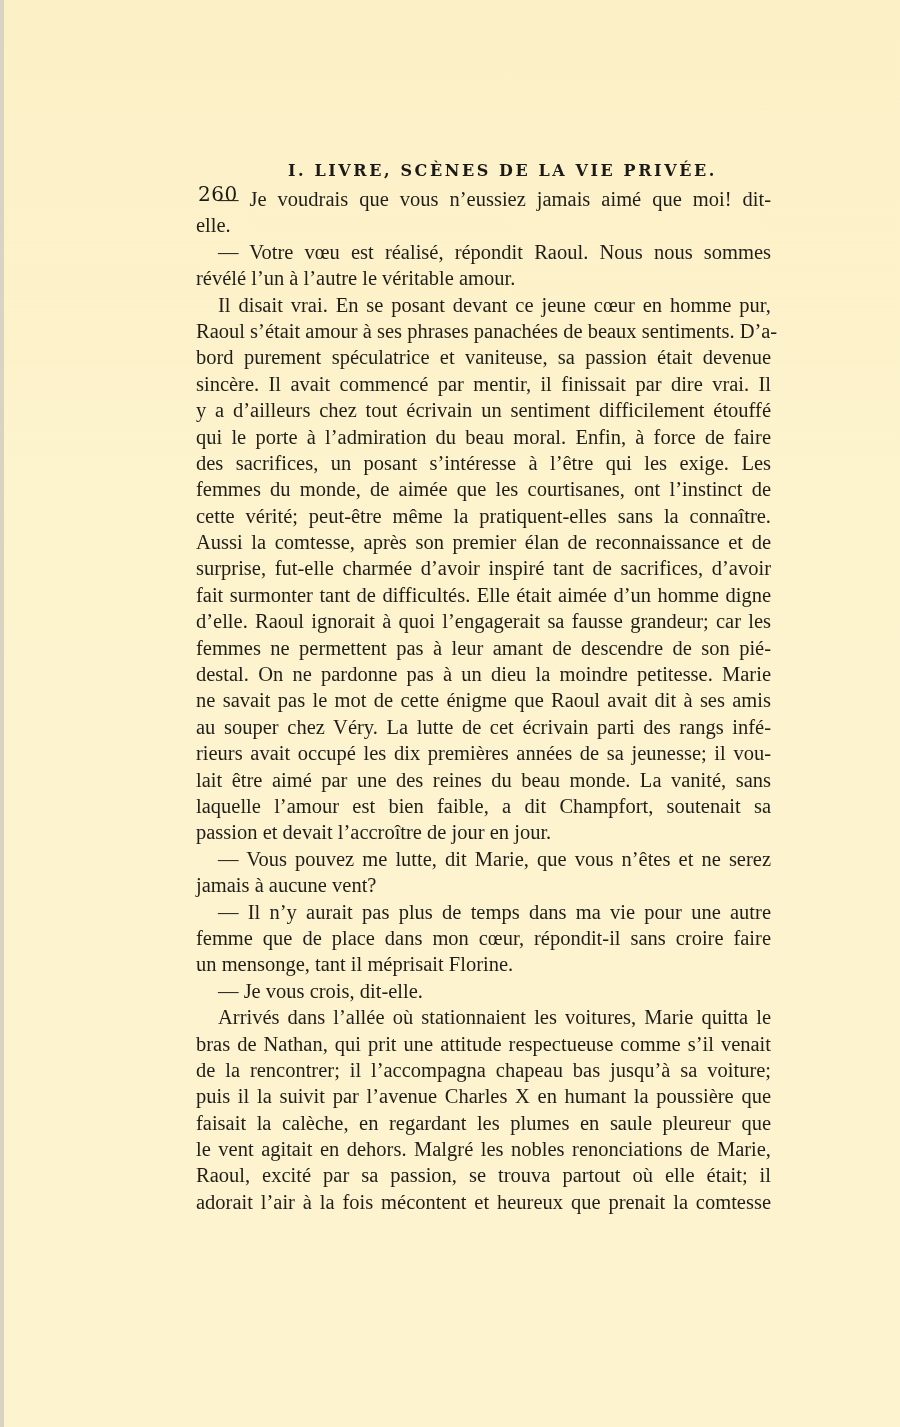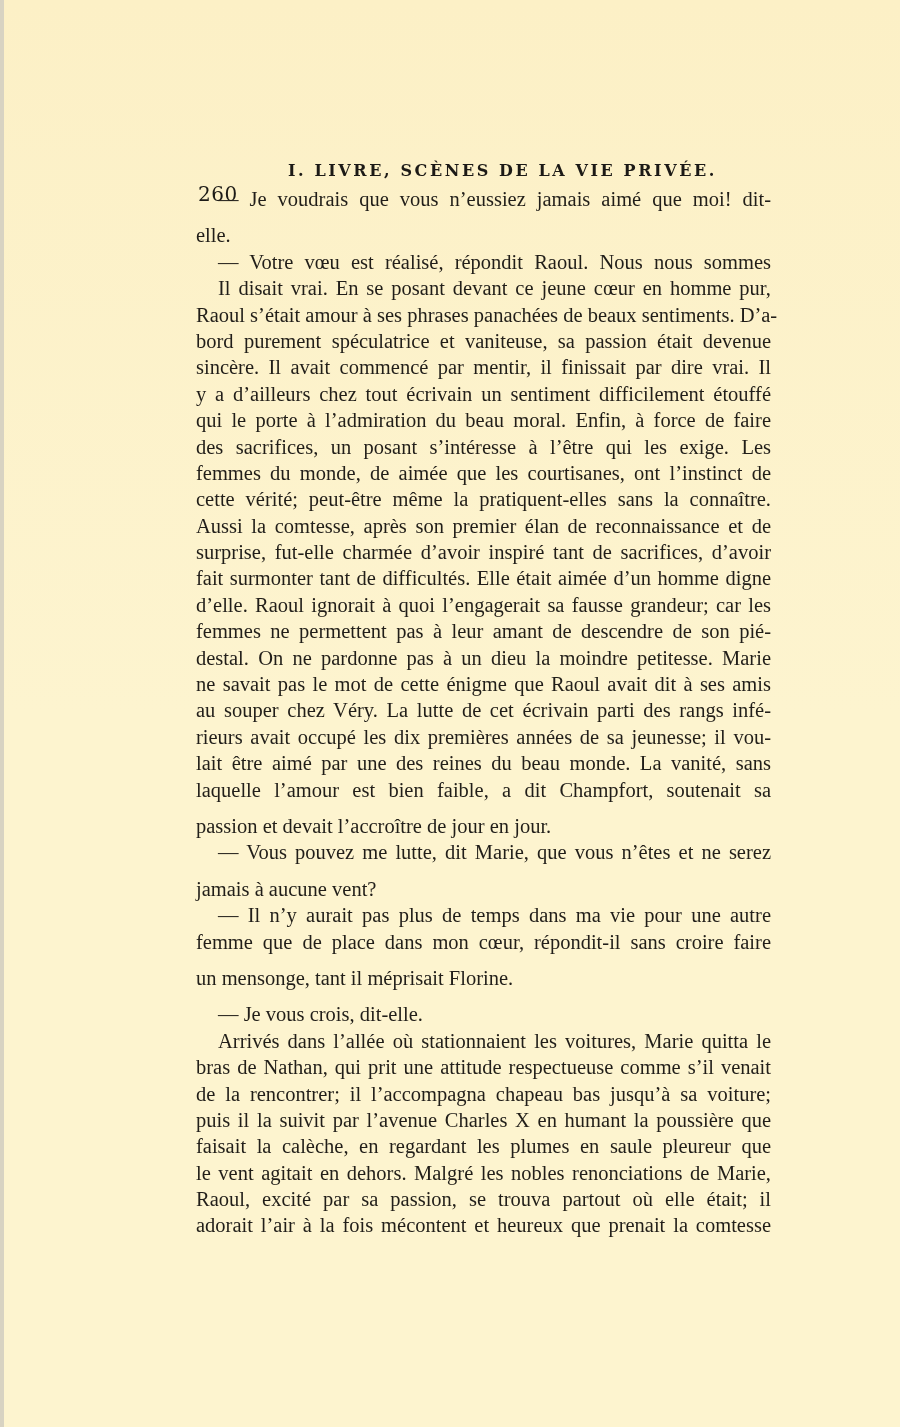--- a/index.html
+++ b/index.html
@@ -62,37 +62,38 @@
       color: #211e19;
     }
     .line {
       display: block;
       height: 26.4px;
       white-space: nowrap;
       text-align: justify;
       text-align-last: justify;
     }
     .line.indent { padding-left: 22px; }
-    .line.last { text-align-last: left; margin-top: 10px; }
+    .line.last { text-align-last: left; }
   </style>
 </head>
 <body>
 
 <div class="page">
   <div class="left-edge"></div>
 
   <div class="header">
     <span class="page-number">260</span>
     <span class="running-head">I. LIVRE, SCÈNES DE LA VIE PRIVÉE.</span>
   </div>
 
   <div class="body-text" id="body-text">
       <span class="line indent">— Je voudrais que vous n’eussiez jamais aimé que moi! dit-</span>
       <span class="line last">elle.</span>
       <span class="line indent">— Votre vœu est réalisé, répondit Raoul. Nous nous sommes</span>
+      <span class="line last">révélé l’un à l’autre le véritable amour.</span>
       <span class="line indent">Il disait vrai. En se posant devant ce jeune cœur en homme pur,</span>
       <span class="line">Raoul s’était amour à ses phrases panachées de beaux sentiments. D’a-</span>
       <span class="line">bord purement spéculatrice et vaniteuse, sa passion était devenue</span>
       <span class="line">sincère. Il avait commencé par mentir, il finissait par dire vrai. Il</span>
       <span class="line">y a d’ailleurs chez tout écrivain un sentiment difficilement étouffé</span>
       <span class="line">qui le porte à l’admiration du beau moral. Enfin, à force de faire</span>
       <span class="line">des sacrifices, un posant s’intéresse à l’être qui les exige. Les</span>
       <span class="line">femmes du monde, de aimée que les courtisanes, ont l’instinct de</span>
       <span class="line">cette vérité; peut-être même la pratiquent-elles sans la connaître.</span>
       <span class="line">Aussi la comtesse, après son premier élan de reconnaissance et de</span>

